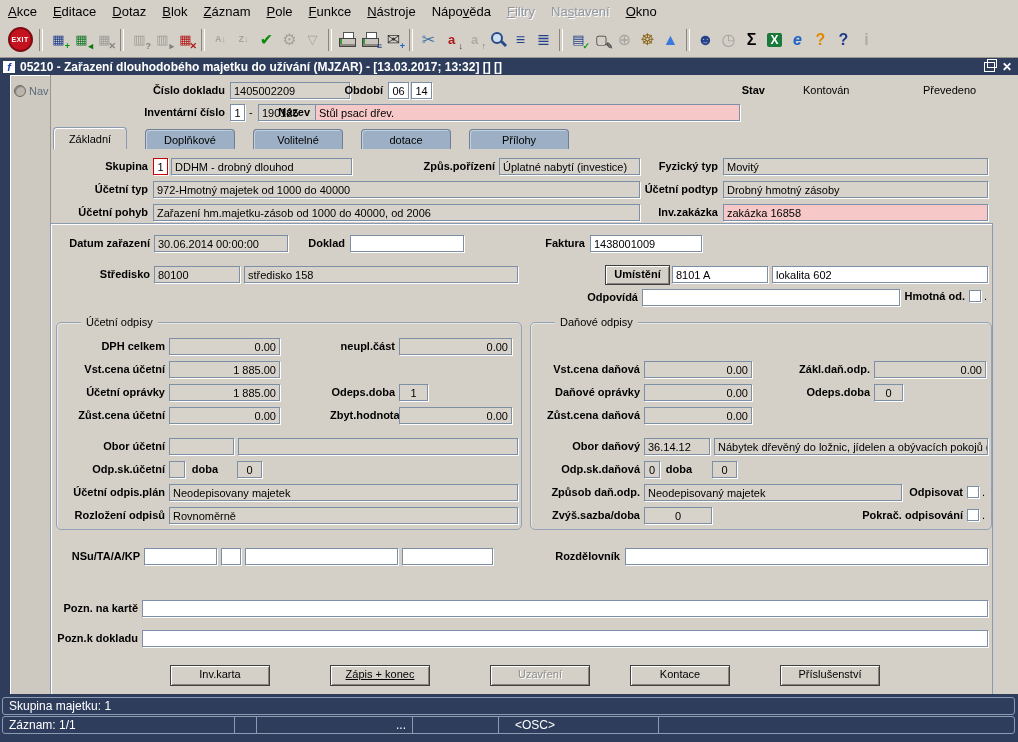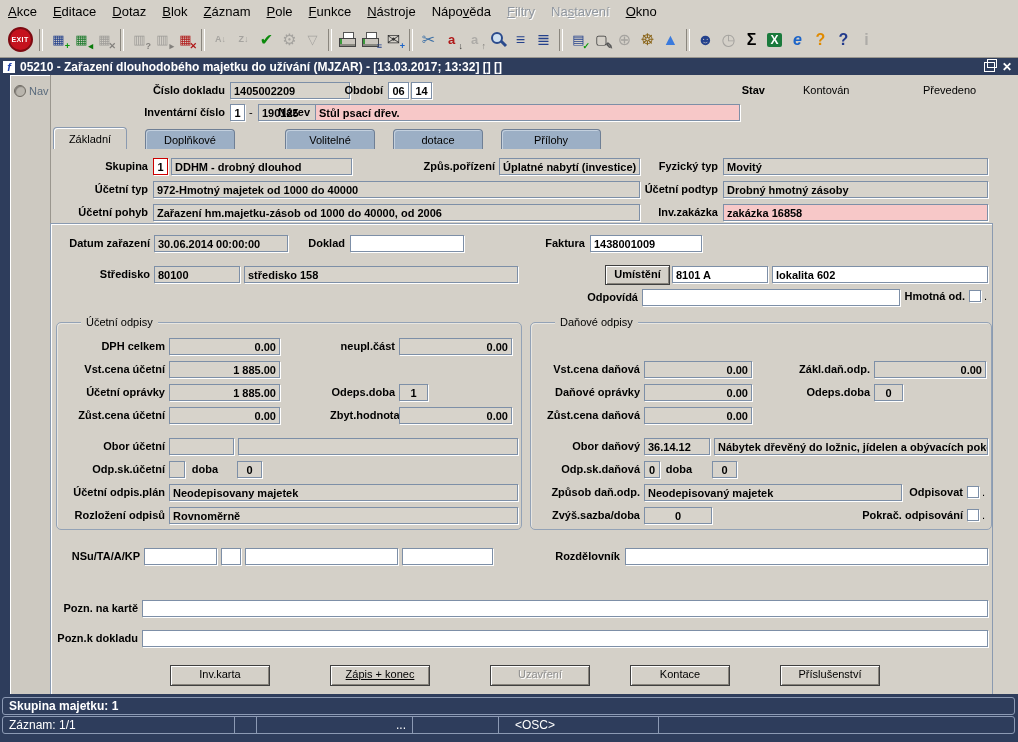--- a/index.html
+++ b/index.html
@@ -53,21 +53,21 @@
   #nav-strip{position:absolute;left:0;top:0;width:10px;height:619px;background:#2e3d5c;}
   #nav-panel{position:absolute;left:10px;top:0;width:40px;height:619px;background:#cdc9c1;
     border-right:1px solid #9a968e;box-shadow:inset 1px 1px 0 #fff;}
   #nav-radio{position:absolute;left:4px;top:10px;display:flex;align-items:center;gap:3px;color:#5a6b7d;}
   .radio-circle{width:10px;height:10px;border-radius:50%;background:#b9b5ad;
     border:1px solid #6f6b63;box-shadow:inset 1px 1px 1px #7d7974;}
   
   .lbl{position:absolute;font-weight:bold;text-align:right;height:17px;line-height:17px;white-space:nowrap;}
   .lbl-plain{position:absolute;height:17px;line-height:17px;white-space:nowrap;}
   .fld{position:absolute;height:17px;line-height:15px;box-sizing:border-box;padding:1px 3px;
-    border:1px solid #7d8fa7;box-shadow:1px 1px 0 #ffffff;white-space:nowrap;overflow:hidden;font-weight:bold;}
+    border:1px solid #7d8fa7;box-shadow:1px 1px 0 #ffffff;white-space:nowrap;overflow:hidden;}
   .gray{background:#d7d3cb;}
   .white{background:#ffffff;}
   .pink{background:#f7c8c8;}
   .redborder{border:1px solid #cc0000;background:#ffffff;}
   .num{text-align:right;}
   .ctr{text-align:center;}
   .cb{position:absolute;width:12px;height:12px;background:#fff;border:1px solid #7d8fa7;
     box-shadow:1px 1px 0 #fff;box-sizing:border-box;}
   .btn3d{position:absolute;background:#d4d0c8;border:1px solid #404040;
     box-shadow:inset 1px 1px 0 #ffffff, inset -1px -1px 0 #87837b;
@@ -86,21 +86,21 @@
   .groupbox{position:absolute;border:1px solid #93a2b6;border-radius:5px;
     box-shadow:inset 1px 1px 0 #e8e6e1;}
   .legend{position:absolute;top:-8px;left:24px;background:#d4d0c8;padding:0 5px;height:15px;line-height:15px;}
   
   #statusbar{position:absolute;left:0;top:694px;width:1018px;height:48px;background:#2e3d5c;color:#fff;
     font-size:12px;}
   .status-strip{position:absolute;left:2px;width:1013px;height:18px;border:1px solid #8c9ab4;
     border-radius:3px;box-sizing:border-box;display:flex;align-items:center;}
   .status-seg{height:100%;display:flex;align-items:center;padding:0 6px;box-sizing:border-box;
     border-right:1px solid #8c9ab4;white-space:nowrap;overflow:hidden;}
-  .status-seg:last-child{border-right:none;font-weight:bold;}
+  .status-seg:last-child{border-right:none;}
 </style>
 </head>
 <body>
 
 <div id="screen">
 
   <div id="menubar">
       <span class="menu-item"><u>A</u>kce</span>
       <span class="menu-item"><u>E</u>ditace</span>
       <span class="menu-item"><u>D</u>otaz</span>
@@ -270,21 +270,21 @@
     <div class="fld white ctr" style="left:230px;top:29px;width:15px">1</div>
     <div class="lbl-plain" style="left:249px;top:29px">-</div>
     <div class="fld gray" style="left:258px;top:29px;width:72px">190125</div>
     <div class="lbl" style="left:230px;top:29px;width:80px">Název</div>
     <div class="fld pink" style="left:315px;top:29px;width:425px">Stůl psací dřev.</div>
 
     <div id="tabpanel"></div>
     <div id="tabbar" style="top:52px">
         <span class="tab active" style="width: 74px;">Základní</span>
         <span class="tab" style="width: 90px;">Doplňkové</span>
-        <span class="tab" style="width: 90px; margin-left: 32px;">Volitelné</span>
+        <span class="tab" style="width: 90px;">Volitelné</span>
         <span class="tab" style="width: 90px;">dotace</span>
         <span class="tab" style="width: 100px;">Přílohy</span>
       </div>
 
     <div class="lbl" style="left:60px;top:83px;width:88px">Skupina</div>
     <div class="fld redborder ctr" style="left:153px;top:83px;width:15px">1</div>
     <div class="fld gray" style="left:171px;top:83px;width:181px">DDHM - drobný dlouhod</div>
     <div class="lbl" style="left:385px;top:83px;width:110px">Způs.pořízení</div>
     <div class="fld gray" style="left:499px;top:83px;width:141px">Úplatné nabytí (investice)</div>
     <div class="lbl" style="left:640px;top:83px;width:78px">Fyzický typ</div>

